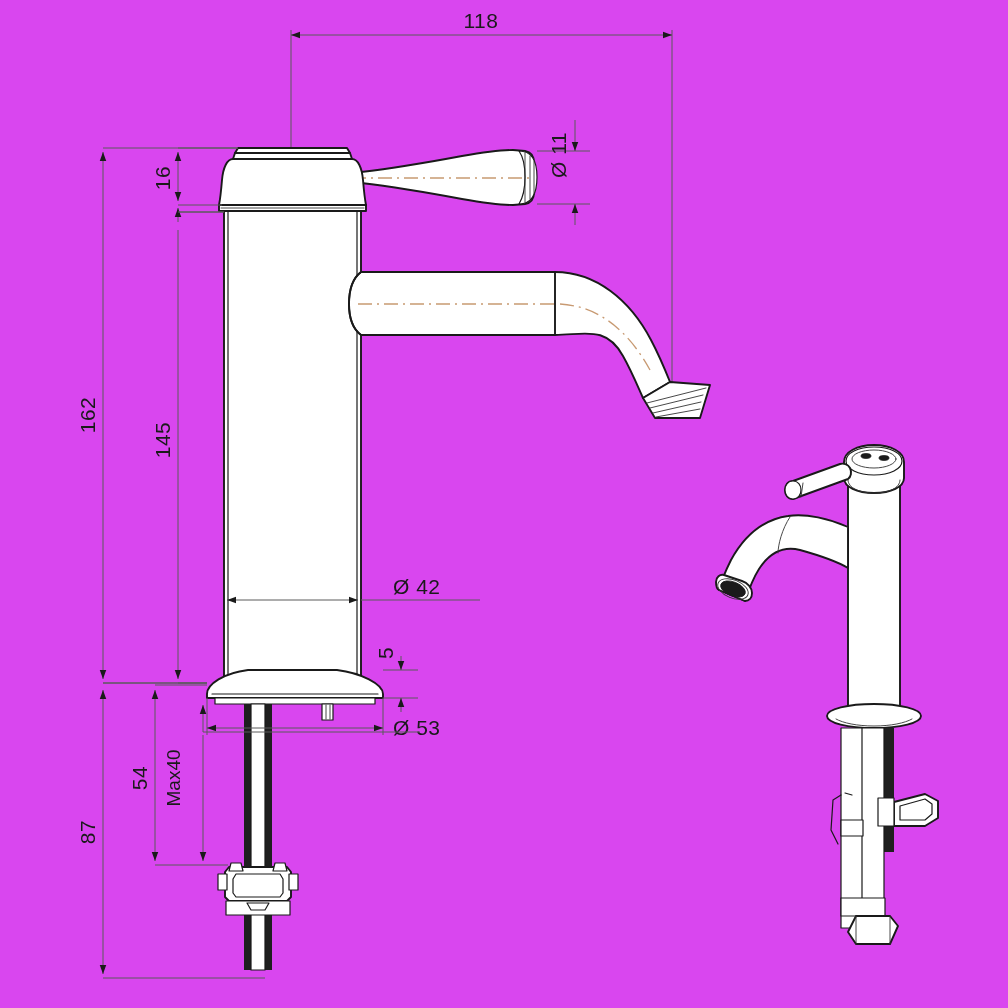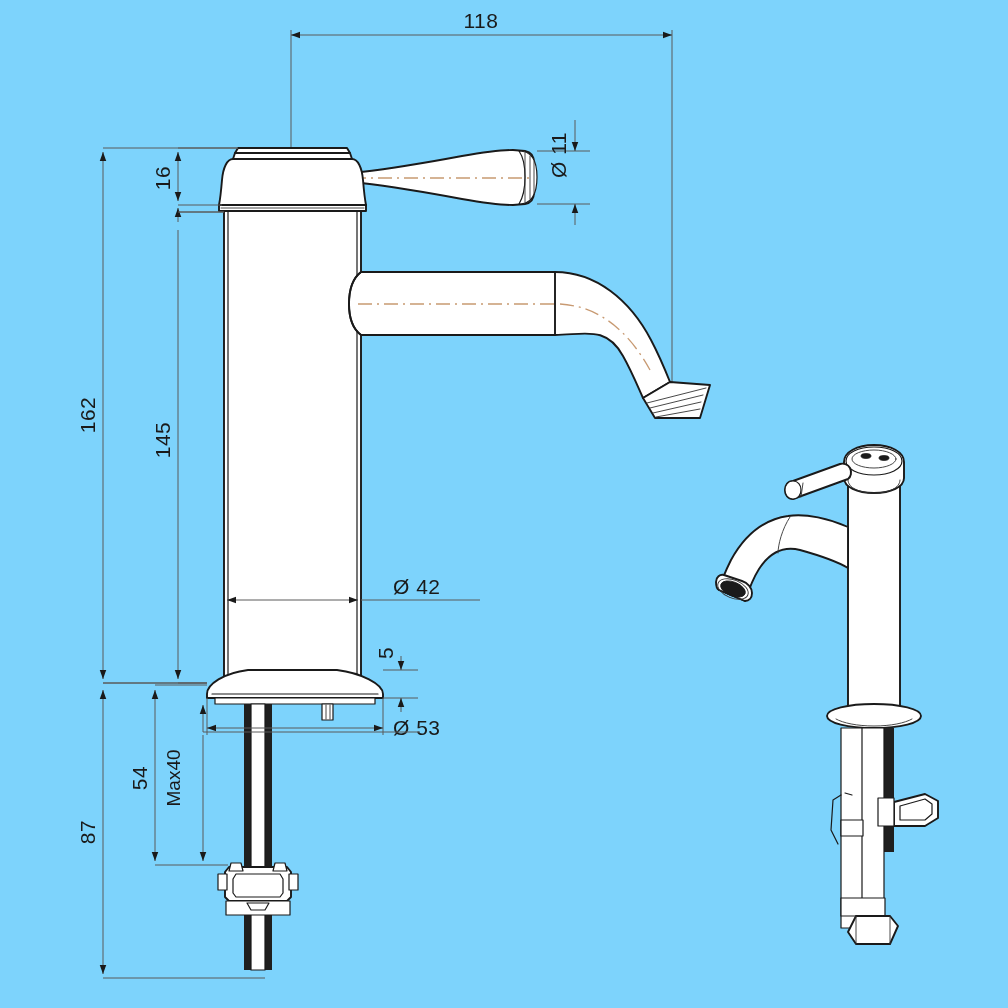--- a/index.html
+++ b/index.html
@@ -10,21 +10,21 @@
   body {
     width: 1008px;
     height: 1008px;
     font-family: "Liberation Sans", sans-serif;
     overflow: hidden;
   }
   #drawing-root {
     position: relative;
     width: 1008px;
     height: 1008px;
-    background: #7dd3fc;
+    background: #d946ef;
   }
   svg.drawing-canvas {
     display: block;
     width: 1008px;
     height: 1008px;
   }
   .dim-text {
     font-family: "Liberation Sans", sans-serif;
     font-size: 21px;
     fill: #1a1a1a;

